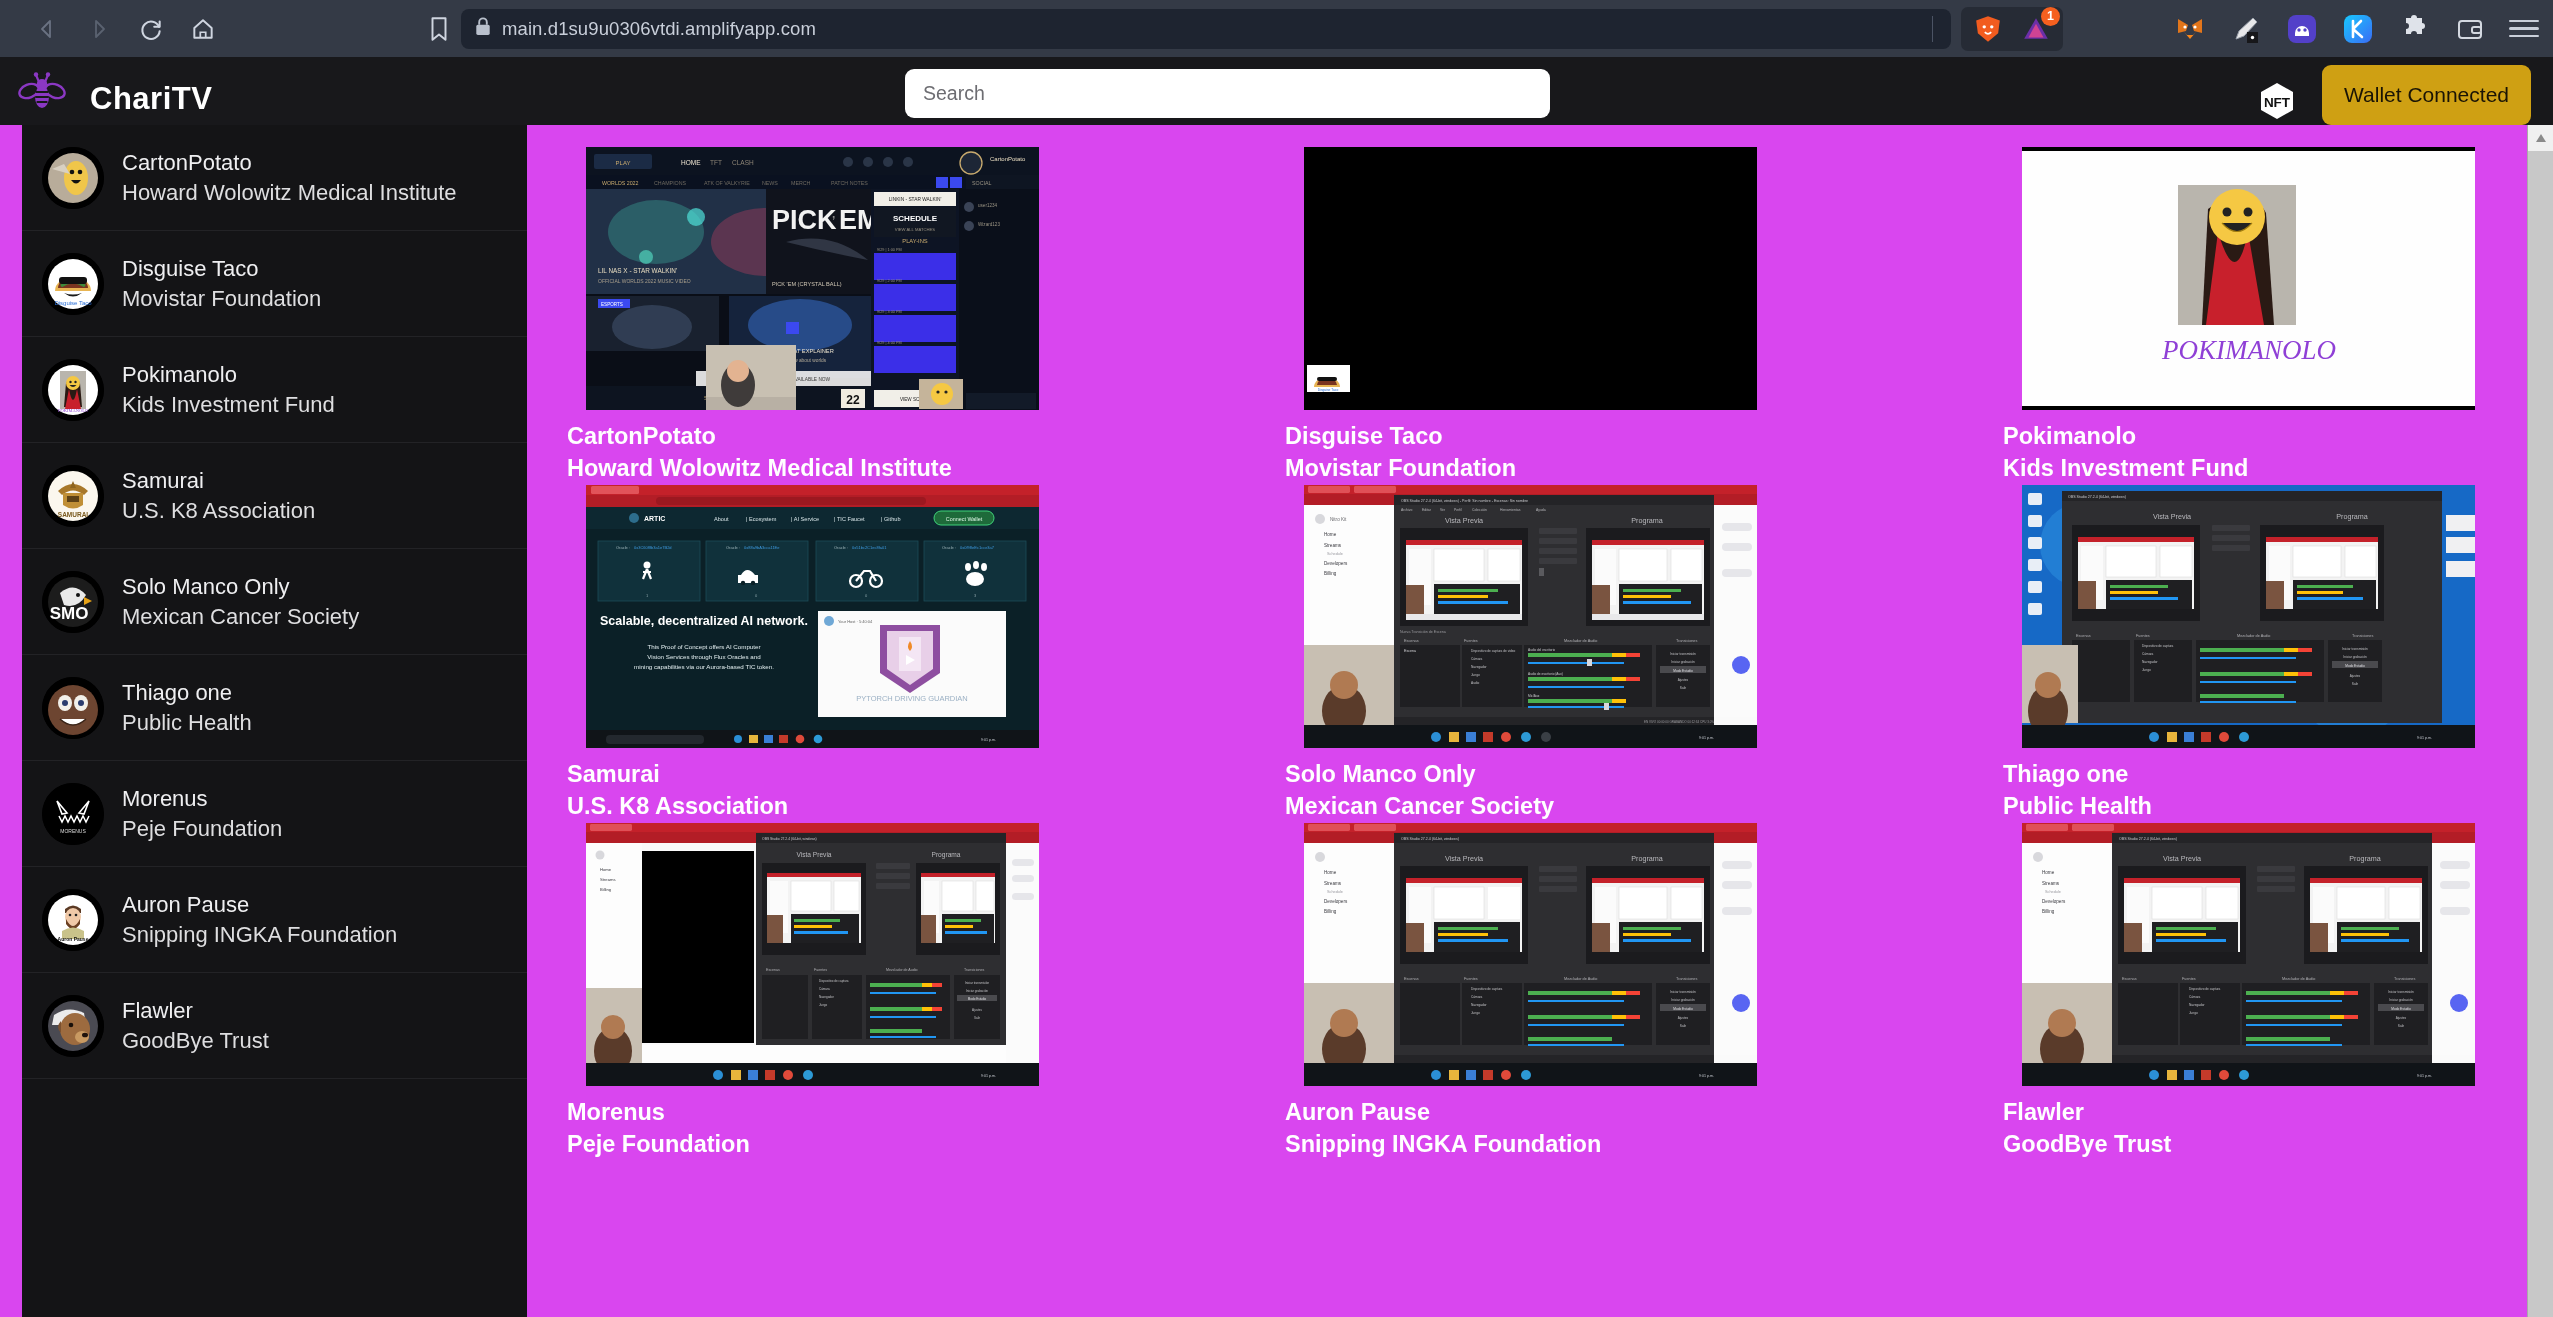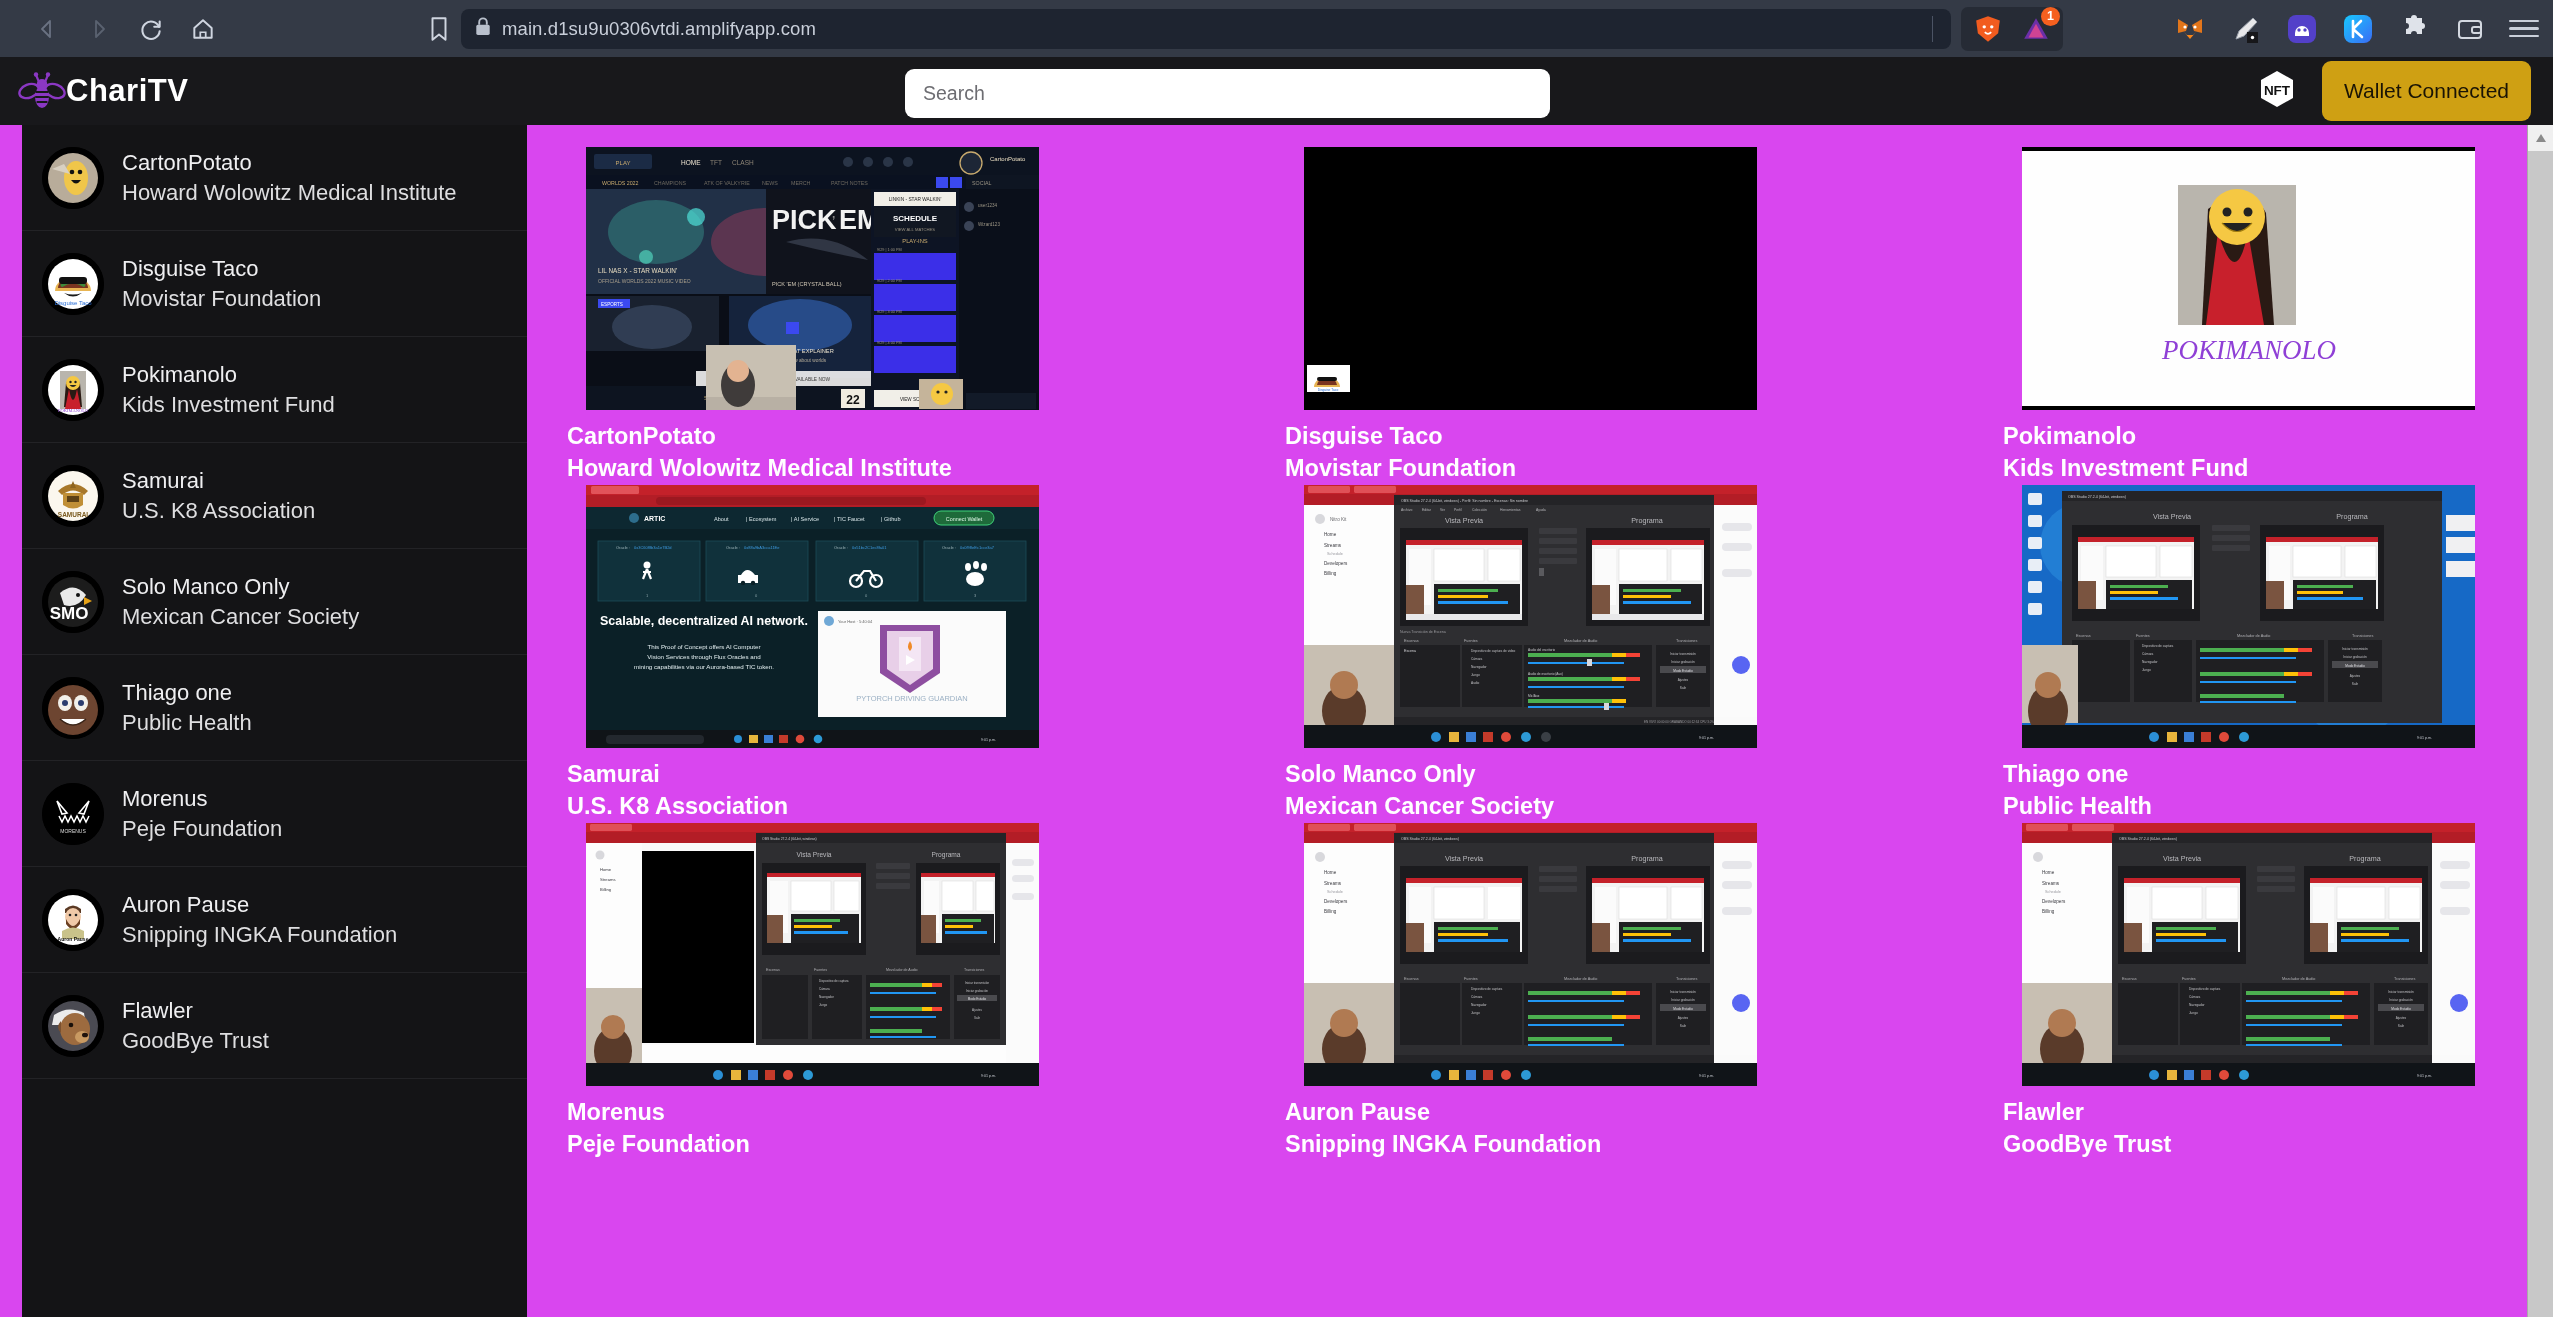--- a/index.html
+++ b/index.html
@@ -36,31 +36,31 @@
     display:flex; align-items:center; justify-content:center; font-weight:bold;
   }
   .hamburger{ width:30px; display:flex; flex-direction:column; gap:5px; cursor:pointer; }
   .hamburger i{ display:block; height:2.5px; background:#c9cfda; border-radius:2px; }
 
   
   .app-header{
     height:68px; background:#18181b; display:flex; align-items:center;
     padding:0 0 0 18px; position:relative;
   }
-  .logo-wrap{ display:flex; align-items:center; gap:0; width:505px; flex:0 0 auto;}
+  .logo-wrap{ display:flex; align-items:flex-end; gap:24px; width:505px; flex:0 0 auto;}
   .logo-text{ color:#fff; font-size:31px; font-weight:bold; letter-spacing:.5px; }
   .search-wrap{ position:absolute; left:905px; top:69px;border-radius:10px; }
   .search-input{
     width:645px; height:49px; border-radius:9px; border:none; background:#fff;
     font-size:19.5px; padding:0 18px; color:#222; outline:none;
     font-family:"Liberation Sans", sans-serif;
   }
   .search-input::placeholder{ color:#6d6d72; }
   .header-right{ position:absolute; right:22px; top:0; height:68px;
-    display:flex; align-items:center; gap:26px; }
+    display:flex; align-items:flex-end; gap:26px; }
   .wallet-btn{
     background:#cfa013; color:#1a1405; border:none; border-radius:9px;
     height:60px; padding:0 22px; font-size:21px; cursor:pointer;
     font-family:"Liberation Sans", sans-serif;
   }
 
   
   .page{ display:flex; height:1192px; background:#d946ef;padding-left:22px; }
   .sidebar{ width:505px; flex:0 0 505px; background:#141416; overflow:hidden; }
   .side-item{

